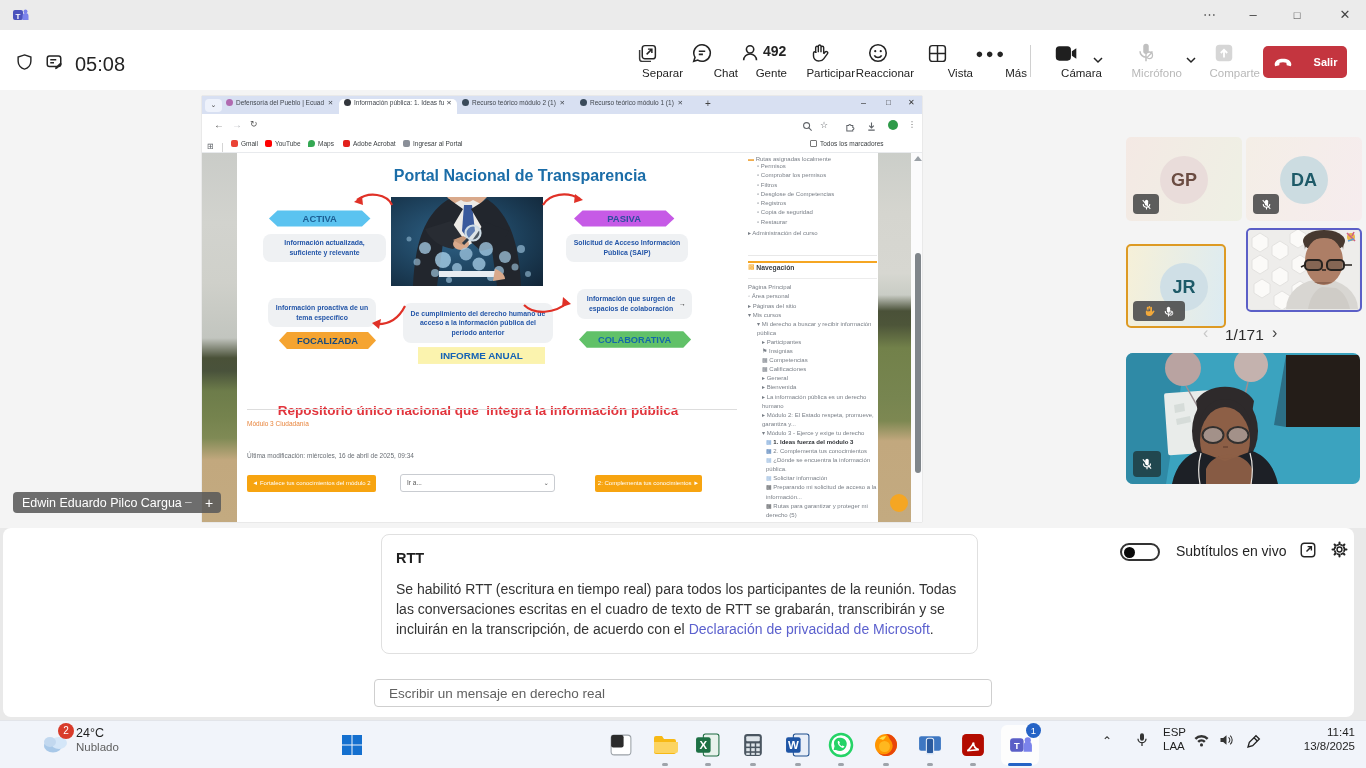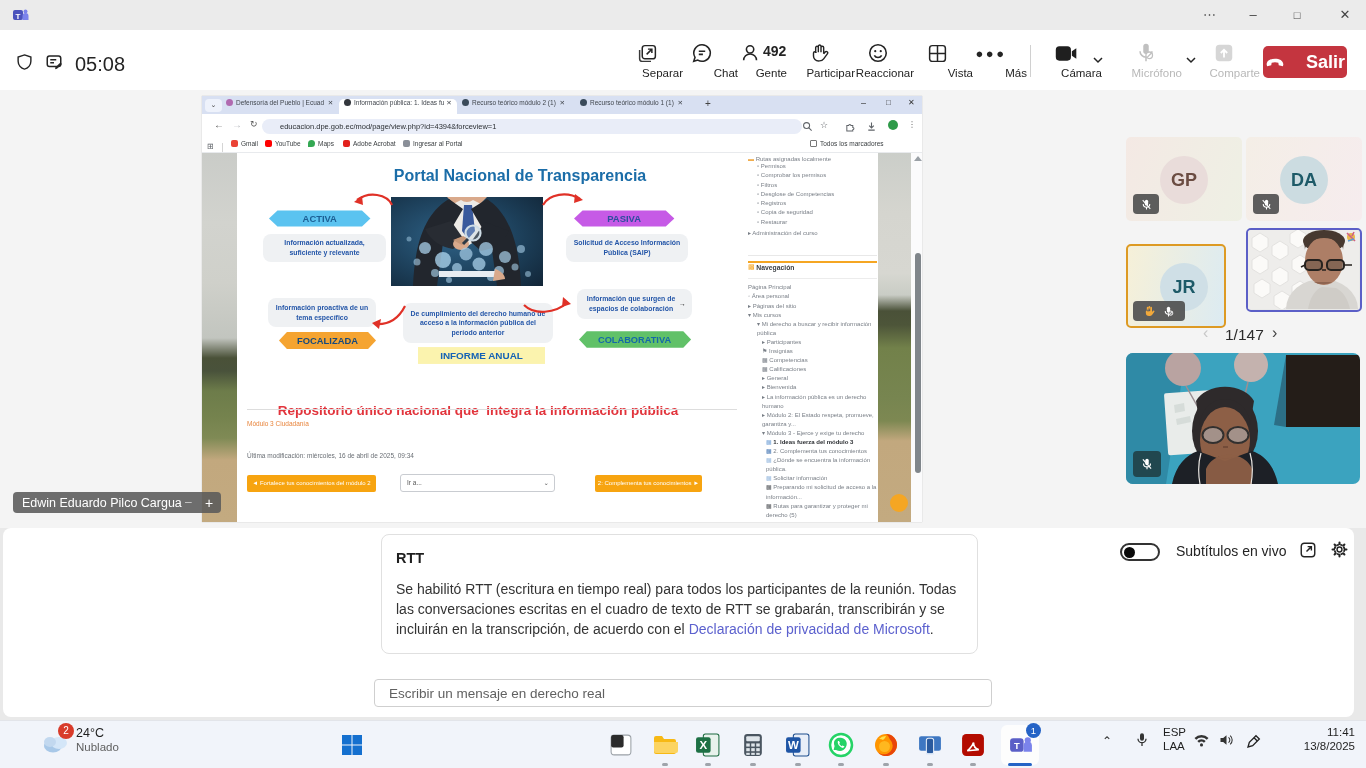--- a/index.html
+++ b/index.html
@@ -179,21 +179,21 @@
             <rect x="3" y="3" width="18" height="18" rx="4" fill="#d6d6d6"></rect>
             <path d="M12 17 v-8 M8.5 12 l3.5-3.5 3.5 3.5" stroke="#fff" stroke-width="2" fill="none"></path>
           </svg>
         </div>
       <div class="lb">Comparte</div>
     </div>
     <div class="abs" style="left:1263px;top:16px;width:84px;height:32px;background:#c4353f;border-radius:5px;display:flex;align-items:center;justify-content:center;">
       <svg width="20" height="12" viewBox="0 0 24 12">
           <path d="M2 9 C2 4 7 2 12 2 s10 2 10 7 l-0.5 2 -5-1 -0.5-3 a14 14 0 0 0 -8 0 l-0.5 3 -5 1 z" fill="#fff"></path>
         </svg>
-      <span style="color:#fff;font-weight:bold;font-size:18px;margin-left:21px;">Salir</span>
+      <span style="color:#fff;font-weight:bold;font-size:11px;margin-left:21px;">Salir</span>
     </div>
   </div>
 
   <div id="stage">
     <div id="share">
 
       <div id="tabbar">
         <div class="abs" style="left:3px;top:3px;width:17px;height:13px;background:#eef2fb;border-radius:4px;text-align:center;font-size:7px;color:#444;line-height:12px;">⌄</div>
         <div class="tab" style="left:24px;width:110px;"><span class="fav" style="background:#b06ab0;"></span>Defensoría del Pueblo | Ecuad&nbsp;&nbsp;✕</div>
         <div class="tab active" style="left:137px;width:118px;padding-left:5px;"><span class="fav" style="background:#33373d;"></span>Información pública: 1. Ideas fu&nbsp;✕</div>
@@ -202,21 +202,20 @@
         <div class="abs" style="left:503px;top:2px;font-size:10px;color:#444;">+</div>
         <div class="abs" style="left:659px;top:2px;font-size:9px;color:#333;">–</div>
         <div class="abs" style="left:684px;top:2px;font-size:8px;color:#333;">□</div>
         <div class="abs" style="left:706px;top:2px;font-size:8px;color:#333;">✕</div>
       </div>
 
       <div id="navbar">
         <div class="abs" style="left:12px;top:5px;font-size:10px;color:#555;">←</div>
         <div class="abs" style="left:30px;top:5px;font-size:10px;color:#b9bcc0;">→</div>
         <div class="abs" style="left:48px;top:5px;font-size:9px;color:#555;">↻</div>
-        <div id="urlpill">educacion.dpe.gob.ec/mod/page/view.php?id=4394&amp;forceview=1</div>
         <svg class="abs" style="left:600px;top:7px;" width="11" height="11" viewBox="0 0 24 24" fill="none" stroke="#5f6368" stroke-width="2.4">
             <circle cx="10" cy="10" r="6.5"></circle>
             <path d="M15 15 L21 21"></path>
           </svg>
         <div class="abs" style="left:618px;top:6px;font-size:9px;color:#5f6368;">☆</div>
         <svg class="abs" style="left:643px;top:7px;" width="11" height="11" viewBox="0 0 24 24" fill="none" stroke="#5f6368" stroke-width="2.2">
             <path d="M4 10 h4 a2.5 2.5 0 1 1 5 0 h4 v4 a2.5 2.5 0 1 1 0 5 v3 h-13 z"></path>
           </svg>
         <svg class="abs" style="left:664px;top:7px;" width="11" height="11" viewBox="0 0 24 24" fill="none" stroke="#5f6368" stroke-width="2.4">
             <path d="M12 3 v11 M7 10 l5 5 5-5 M5 20 h14"></path>
@@ -453,21 +452,21 @@
         <rect x="79" y="30" width="17" height="10" rx="4" fill="#3c3835" fill-opacity=".35" stroke="#26221f" stroke-width="2"></rect>
         <path d="M74 40 h4 M96 35 h8 M57 35 l-4 2" stroke="#26221f" stroke-width="1.5" fill="none"></path>
         <path d="M66 52 a12 7 0 0 0 18 0 z" fill="#8e6450"></path>
         <circle cx="103" cy="7" r="4" fill="#e8b84c"></circle>
         <path d="M99 3 l8 8 M106 2 l-2 4" stroke="#cf5f86" stroke-width="1.6"></path>
         <path d="M100 11 l6-2" stroke="#5f9bd0" stroke-width="1.6"></path>
       </svg>
     </div>
 
     <div class="abs" style="left:1203px;top:324px;font-size:16px;color:#c8c8c8;">‹</div>
-    <div class="abs" style="left:1225px;top:326px;font-size:15.5px;color:#2b2b2b;">1/147</div>
+    <div class="abs" style="left:1225px;top:326px;font-size:15.5px;color:#2b2b2b;">1/171</div>
     <div class="abs" style="left:1272px;top:324px;font-size:16px;color:#444;">›</div>
 
     <div class="tile" style="left:1126px;top:353px;width:234px;height:131px;border-radius:7px;">
       <svg width="234" height="131" viewBox="0 0 234 131">
         <rect width="234" height="131" fill="#3ba3bf"></rect>
         <path d="M0 0 h60 l-20 131 h-40 z" fill="#2f8aa6"></path>
         <rect x="160" y="2" width="74" height="72" fill="#241d18"></rect>
         <path d="M160 2 l-12 70 12 2 z" fill="#2c6f86"></path>
         <rect x="40" y="38" width="68" height="62" rx="2" fill="#e9ecea" transform="rotate(-4 74 69)"></rect>
         <path d="M48 52 l10-2 1 8 -10 2z M50 66 l14-3 1 6 -14 3z" fill="#cdd6d2" opacity=".7"></path>

